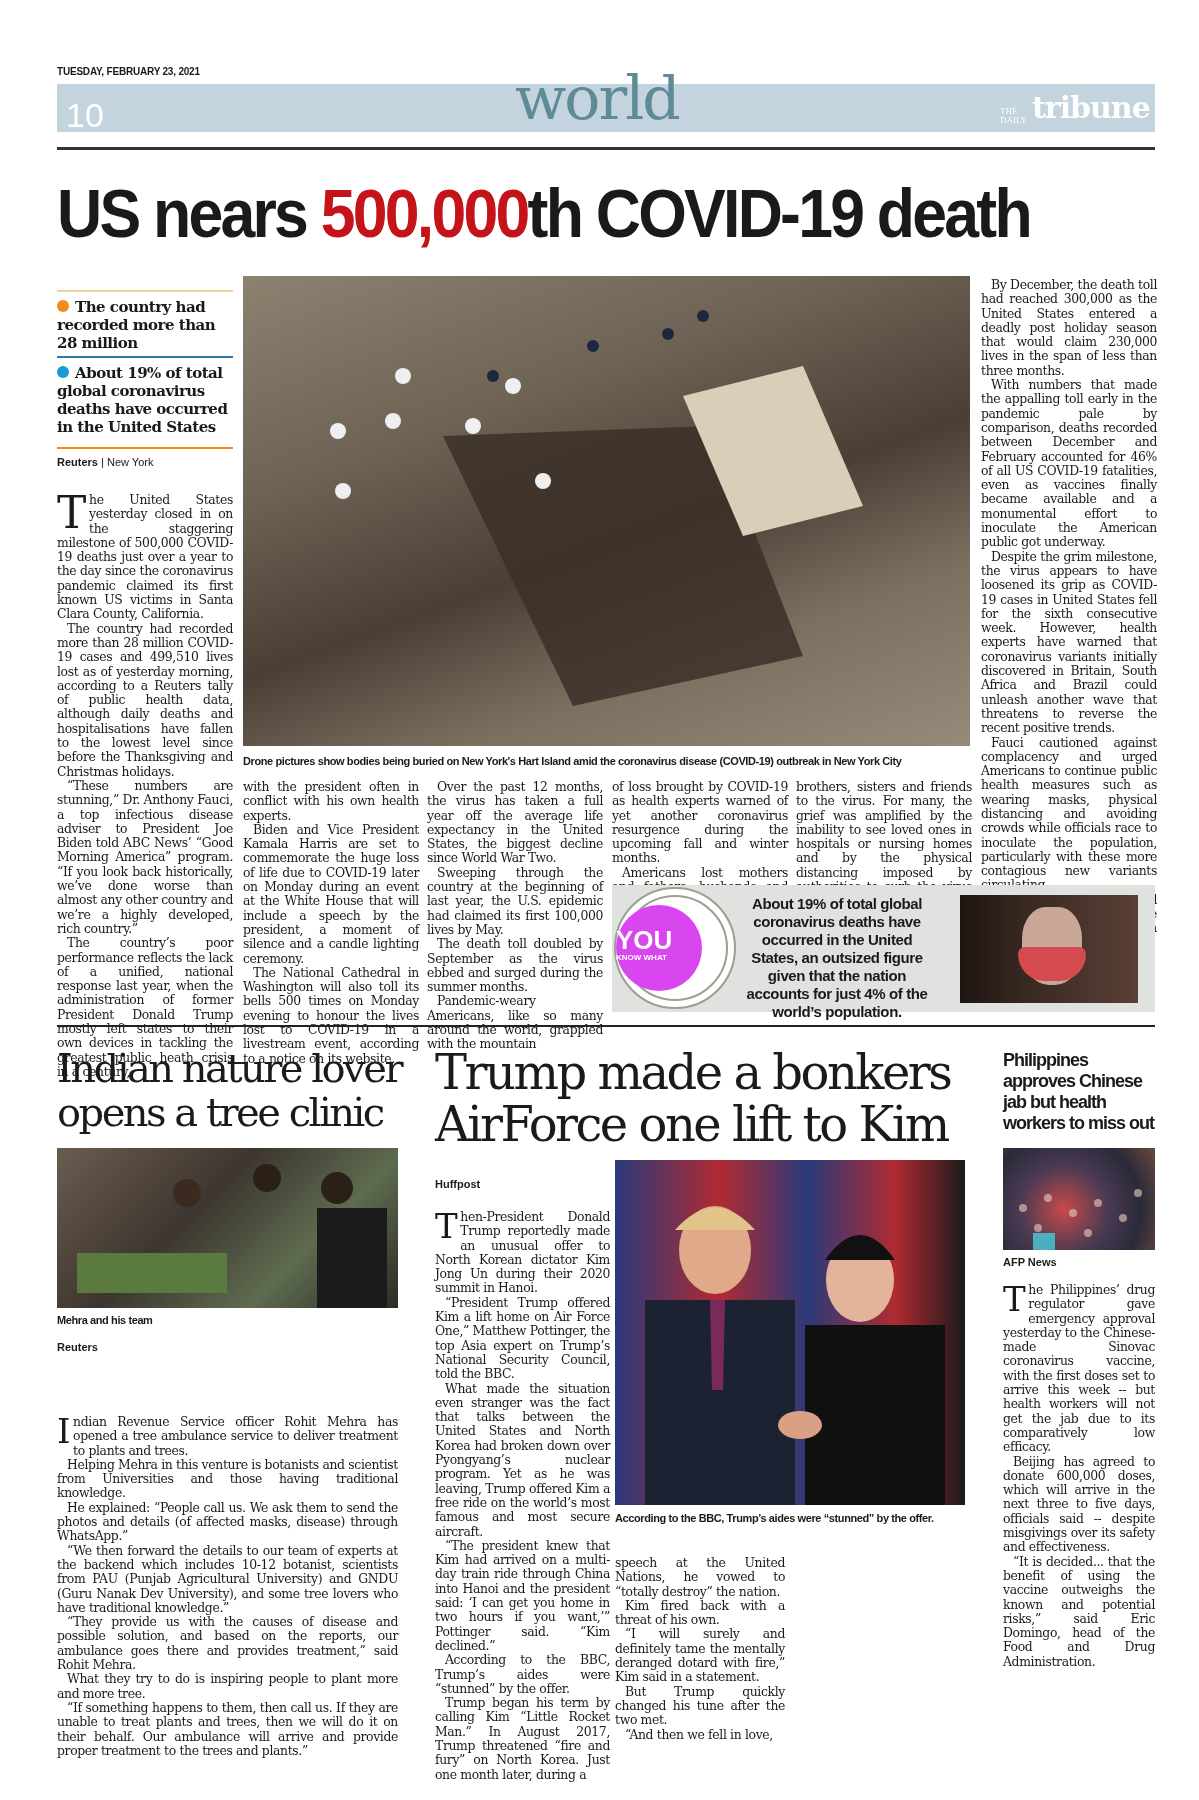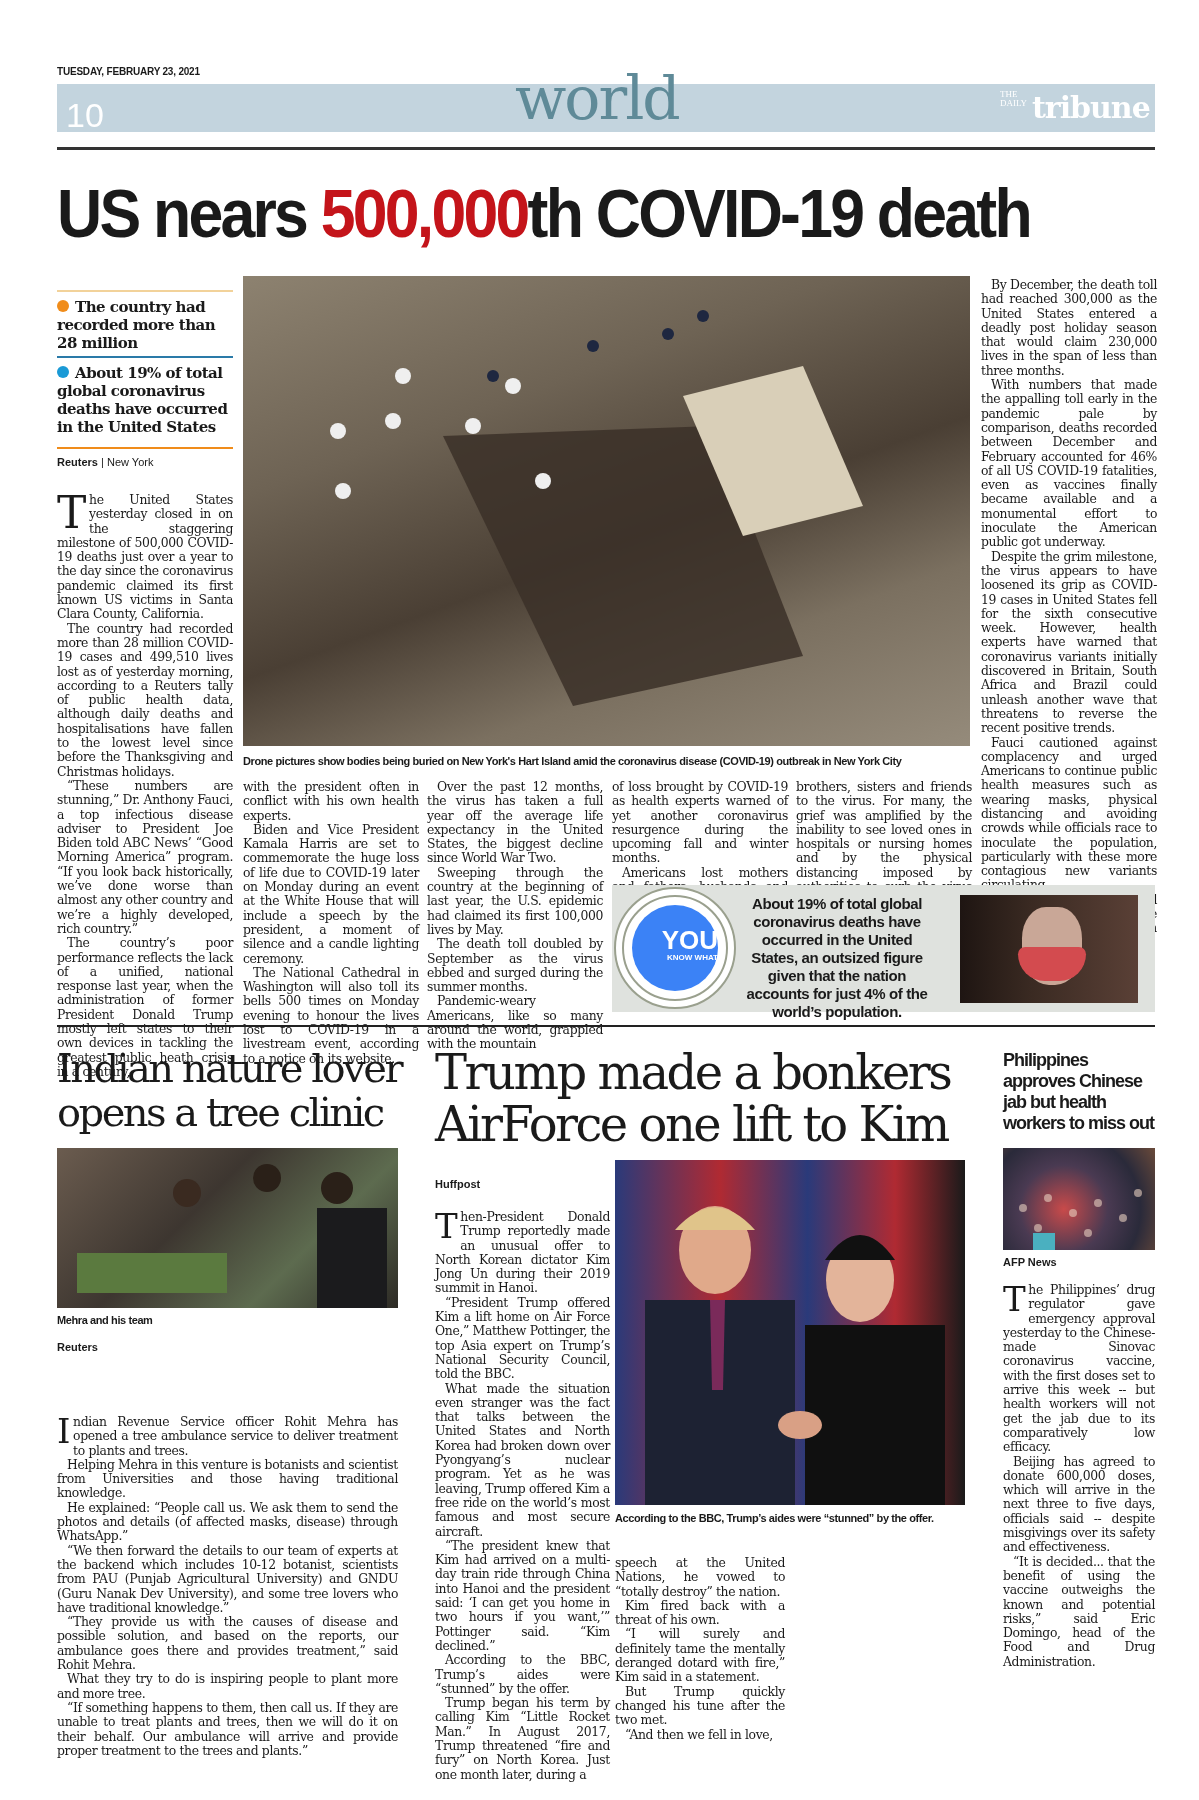--- a/index.html
+++ b/index.html
@@ -3,21 +3,21 @@
 <meta charset="utf-8">
 <style>
   *{box-sizing:border-box;margin:0;padding:0}
   html,body{width:1199px;height:1800px;background:#fff;overflow:hidden}
   body{position:relative;font-family:"DejaVu Serif",serif;color:#1a1a1a}
   .abs{position:absolute}
   .date{left:57px;top:66px;font:bold 10px "Liberation Sans",sans-serif;letter-spacing:-.2px}
   .mast{left:57px;top:84px;width:1098px;height:48px;background:#c3d4de}
   .pagenum{left:66px;top:96px;font:300 34px "Liberation Sans",sans-serif;color:#fff}
   .section{left:515px;top:58px;font:60px "DejaVu Serif",serif;color:#5f8a98;letter-spacing:-2px;line-height:80px}
-  .brand{left:1000px;top:90px;color:#fff;display:flex;align-items:flex-start;gap:2px}
+  .brand{left:1000px;top:90px;color:#fff;display:flex;align-items:flex-end;gap:2px}
   .brand .small{font:9px "Liberation Serif",serif;line-height:9px;width:30px}
   .brand .big{font:bold 30px "DejaVu Serif",serif;letter-spacing:-1px}
   .rule{left:57px;top:147px;width:1098px;height:3px;background:#333}
   .headline{left:57px;top:172px;width:1100px;font:bold 68px "Liberation Sans",sans-serif;letter-spacing:-3px;line-height:82px;transform:scaleX(.92);transform-origin:left;white-space:nowrap}
   .headline .red{color:#c4141a}
   .hl-box{left:57px;width:176px;font:bold 15px "DejaVu Serif",serif;line-height:18px;letter-spacing:-.5px}
   .dot{display:inline-block;width:12px;height:12px;border-radius:50%;margin-right:6px}
   .hl-line{left:57px;width:176px;height:2px}
   .byline{font:11px "Liberation Sans",sans-serif}
   .byline b{font-weight:bold}
@@ -117,21 +117,21 @@
   <p>By December, the death toll had reached 300,000 as the United States entered a deadly post holiday season that would claim 230,000 lives in the span of less than three months.</p>
   <p>With numbers that made the appalling toll early in the pandemic pale by comparison, deaths recorded between December and February accounted for 46% of all US COVID-19 fatalities, even as vaccines finally became available and a monumental effort to inoculate the American public got underway.</p>
   <p>Despite the grim milestone, the virus appears to have loosened its grip as COVID-19 cases in United States fell for the sixth consecutive week. However, health experts have warned that coronavirus variants initially discovered in Britain, South Africa and Brazil could unleash another wave that threatens to reverse the recent positive trends.</p>
   <p>Fauci cautioned against complacency and urged Americans to continue public health measures such as wearing masks, physical distancing and avoiding crowds while officials race to inoculate the population, particularly with these more contagious new variants circulating.</p>
   <p>“We’ve got be really careful and not just say ‘OK we’re finished now, we’re through it,” he told ABC.</p>
 </div>
 
 <div class="abs you-box">
   <div class="abs" style="left:2px;top:2px;width:122px;height:122px;border-radius:50%;border:2px solid #9aa08e;background:#fff"></div>
   <div class="abs" style="left:10px;top:10px;width:106px;height:106px;border-radius:50%;border:2px solid #9aa08e"></div>
-  <div class="abs" style="left:20px;top:20px;width:86px;height:86px;border-radius:50%;background:#3b82f6;color:#fff;text-align:right">
+  <div class="abs" style="left:4px;top:20px;width:86px;height:86px;border-radius:50%;background:#d946ef;color:#fff;text-align:left">
     <div style="font:bold 26px 'Liberation Sans',sans-serif;margin-top:22px;line-height:26px">YOU</div>
     <div style="font:bold 8px 'Liberation Sans',sans-serif">KNOW WHAT</div>
   </div>
   <div class="abs you-text" style="left:130px;top:10px;width:190px">About 19% of total global coronavirus deaths have occurred in the United States, an outsized figure given that the nation accounts for just 4% of the world’s population.</div>
   <div class="abs" style="left:348px;top:10px;width:178px;height:108px;background:linear-gradient(90deg,#1e1512,#3a2a22 40%,#5a4036)">
     <div style="position:absolute;left:62px;top:12px;width:60px;height:78px;border-radius:40% 40% 45% 45%;background:#c9a797"></div>
     <div style="position:absolute;left:58px;top:52px;width:68px;height:34px;border-radius:8px 8px 30px 30px;background:#d34b4f"></div>
   </div>
 </div>
 
@@ -168,21 +168,21 @@
     <rect x="30" y="140" width="150" height="205" fill="#1d2233"></rect>
     <polygon points="95,140 110,140 108,230 97,230" fill="#7a2a5a"></polygon>
     <ellipse cx="245" cy="120" rx="34" ry="42" fill="#e3b49a"></ellipse>
     <path d="M210 100 q35 -50 70 0 z" fill="#111"></path>
     <rect x="190" y="165" width="140" height="180" fill="#101010"></rect>
     <ellipse cx="185" cy="265" rx="22" ry="14" fill="#d9a085"></ellipse>
   </svg>
 </div>
 <div class="abs caption" style="left:615px;top:1512px">According to the BBC, Trump’s aides were “stunned” by the offer.</div>
 <div class="abs body" style="left:435px;top:1210px;width:175px">
-  <p class="first"><span class="drop" style="font-size:34px;line-height:28px">T</span><span>hen-President Donald Trump reportedly made an unusual offer to North Korean dictator Kim Jong Un during their 2019 summit in Hanoi.</span></p>
+  <p class="first"><span class="drop" style="font-size:34px;line-height:28px">T</span><span>hen-President Donald Trump reportedly made an unusual offer to North Korean dictator Kim Jong Un during their 2020 summit in Hanoi.</span></p>
   <p>“President Trump offered Kim a lift home on Air Force One,” Matthew Pottinger, the top Asia expert on Trump’s National Security Council, told the BBC.</p>
   <p>What made the situation even stranger was the fact that talks between the United States and North Korea had broken down over Pyongyang’s nuclear program. Yet as he was leaving, Trump offered Kim a free ride on the world’s most famous and most secure aircraft.</p>
   <p>“The president knew that Kim had arrived on a multi-day train ride through China into Hanoi and the president said: ‘I can get you home in two hours if you want,’” Pottinger said. “Kim declined.”</p>
   <p>According to the BBC, Trump’s aides were “stunned” by the offer.</p>
   <p>Trump began his term by calling Kim “Little Rocket Man.” In August 2017, Trump threatened “fire and fury” on North Korea. Just one month later, during a</p>
 </div>
 <div class="abs body" style="left:615px;top:1556px;width:170px">
   <p class="first">speech at the United Nations, he vowed to “totally destroy” the nation.</p>
   <p>Kim fired back with a threat of his own.</p>
   <p>“I will surely and definitely tame the mentally deranged dotard with fire,” Kim said in a statement.</p>

